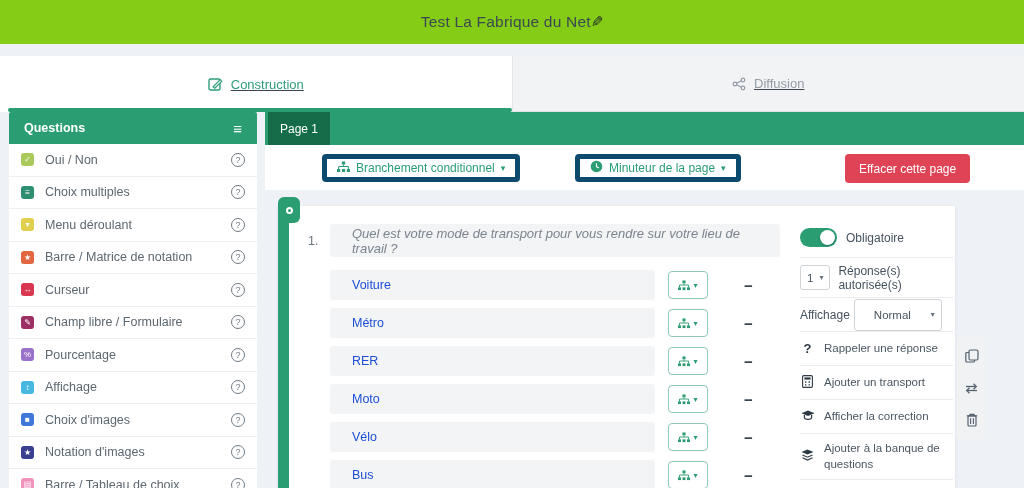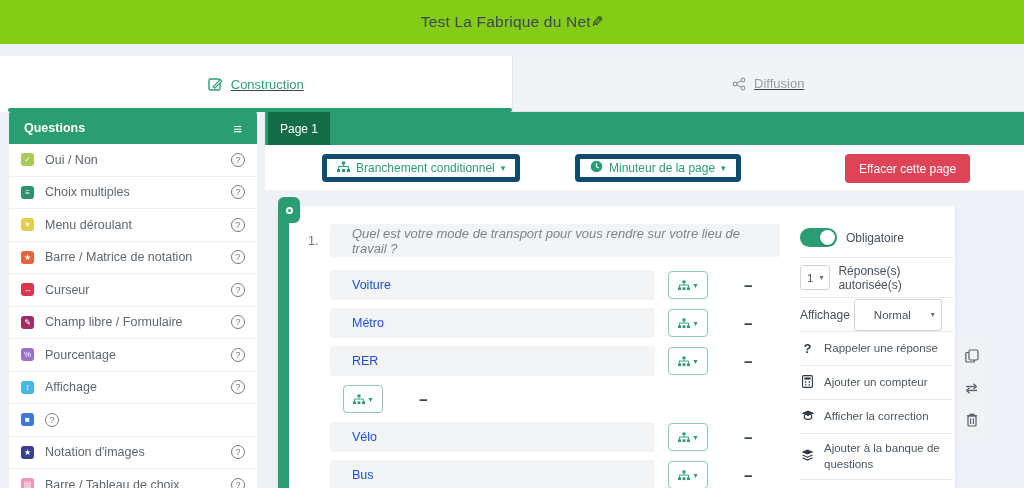--- a/index.html
+++ b/index.html
@@ -148,20 +148,21 @@
       <span class="qlabel">Pourcentage</span>
       <span class="help-circle">?</span>
     </div>
     <div class="qrow">
       <span class="qtype-icon" style="background-color: rgb(73, 184, 224);">↕</span>
       <span class="qlabel">Affichage</span>
       <span class="help-circle">?</span>
     </div>
     <div class="qrow">
       <span class="qtype-icon" style="background-color: rgb(63, 120, 217);">■</span>
+      <span class="qlabel">Choix d'images</span>
       <span class="help-circle">?</span>
     </div>
     <div class="qrow">
       <span class="qtype-icon" style="background-color: rgb(59, 63, 143);">★</span>
       <span class="qlabel">Notation d'images</span>
       <span class="help-circle">?</span>
     </div>
     <div class="qrow">
       <span class="qtype-icon" style="background-color: rgb(240, 148, 188);">▤</span>
       <span class="qlabel">Barre / Tableau de choix</span>
@@ -245,20 +246,21 @@
               <path d="M6.5 3.5 V5.5 M1.6 8 V5.5 H11.4 V8" fill="none" stroke="#2a9d72" stroke-width="1"></path>
               <rect x="0" y="8" width="3.2" height="3" fill="#2a9d72"></rect>
               <rect x="4.9" y="8" width="3.2" height="3" fill="#2a9d72"></rect>
               <rect x="9.8" y="8" width="3.2" height="3" fill="#2a9d72"></rect>
             </svg>
           <span class="caret">▾</span>
         </div>
         <span class="minus">−</span>
       </div>
       <div class="arow">
+        <div class="a-input">Moto</div>
         <div class="branch-btn">
           <svg width="12" height="11" viewBox="0 0 13 12">
               <rect x="4.8" y="0.5" width="3.4" height="3" fill="#2a9d72"></rect>
               <path d="M6.5 3.5 V5.5 M1.6 8 V5.5 H11.4 V8" fill="none" stroke="#2a9d72" stroke-width="1"></path>
               <rect x="0" y="8" width="3.2" height="3" fill="#2a9d72"></rect>
               <rect x="4.9" y="8" width="3.2" height="3" fill="#2a9d72"></rect>
               <rect x="9.8" y="8" width="3.2" height="3" fill="#2a9d72"></rect>
             </svg>
           <span class="caret">▾</span>
         </div>
@@ -320,21 +322,21 @@
         <span class="alabel">Rappeler une réponse</span>
       </div>
       <div class="opt-action">
         <span class="aicon">
           <svg width="11" height="13" viewBox="0 0 11 13">
               <rect x="0.6" y="0.6" width="9.8" height="11.8" rx="1.2" fill="none" stroke="#2e3a46" stroke-width="1.1"></rect>
               <rect x="2.4" y="2.4" width="6.2" height="2.2" fill="#2e3a46"></rect>
               <path d="M3 7 H4.4 M6.6 7 H8 M3 9.8 H4.4 M6.6 9.8 H8" stroke="#2e3a46" stroke-width="1.3"></path>
             </svg>
         </span>
-        <span class="alabel">Ajouter un compteur</span>
+        <span class="alabel">Ajouter un transport</span>
       </div>
       <div class="opt-action">
         <span class="aicon">
           <svg width="14" height="11" viewBox="0 0 14 11">
               <path d="M7 0.5 L13.5 3.2 L7 5.9 L0.5 3.2 Z" fill="#2e3a46"></path>
               <path d="M3.4 5 V7.6 C3.4 8.6 5 9.4 7 9.4 C9 9.4 10.6 8.6 10.6 7.6 V5" fill="none" stroke="#2e3a46" stroke-width="1.2"></path>
             </svg>
         </span>
         <span class="alabel">Afficher la correction</span>
       </div>

